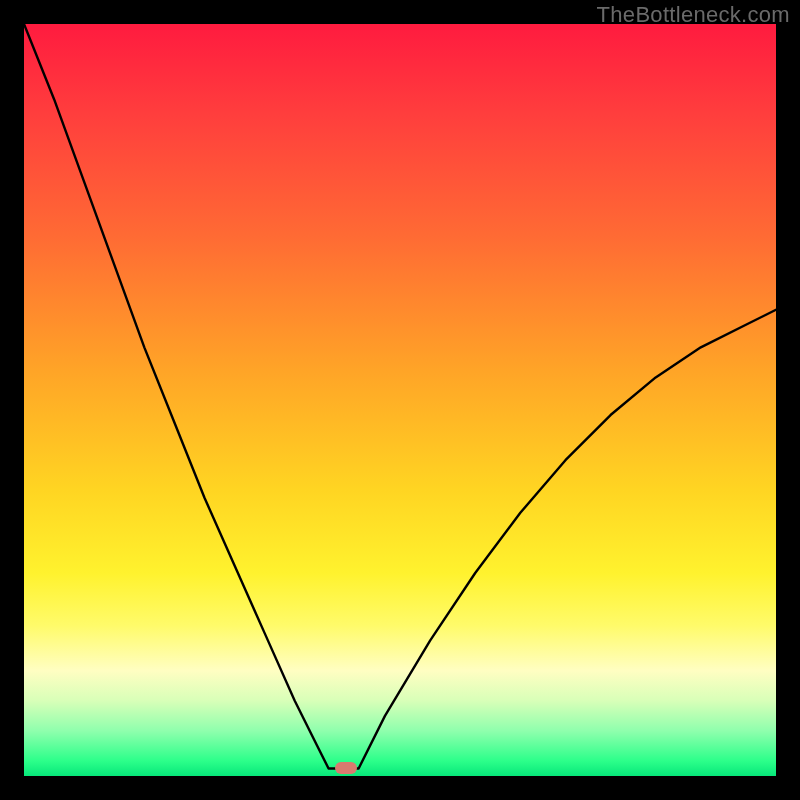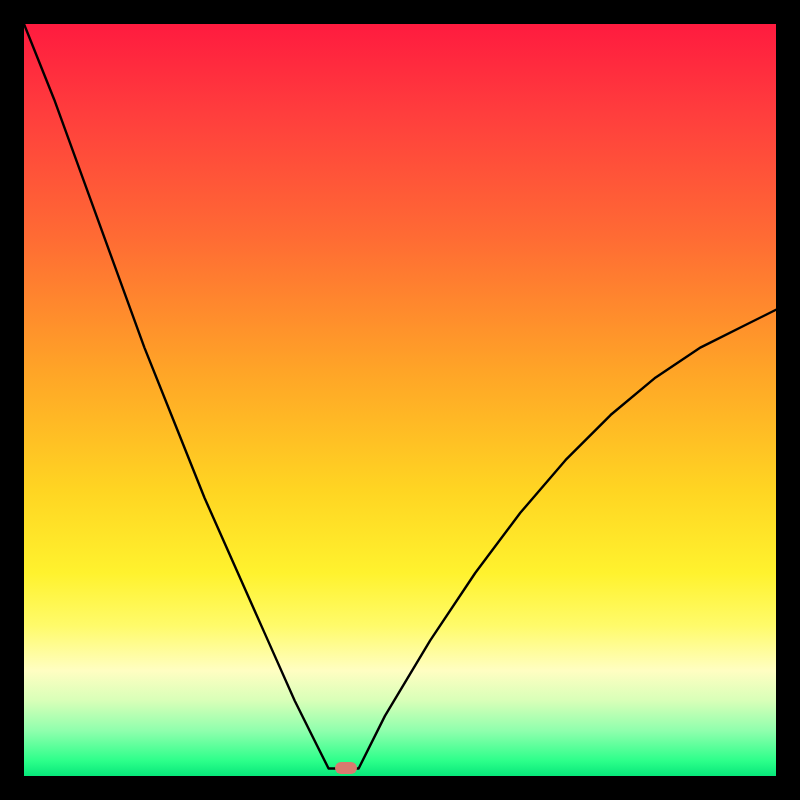--- a/index.html
+++ b/index.html
@@ -69,13 +69,14 @@
 </head>
 <body>
 
 <div class="stage">
   <div class="plot">
     <svg class="curve" viewBox="0 0 752 752" preserveAspectRatio="none">
       <path id="curve-path" fill="none" stroke="#000" stroke-width="2.4" stroke-linejoin="round" stroke-linecap="round" d="M 0.00 0.00 L 30.08 75.20 L 60.16 157.92 L 90.24 240.64 L 120.32 323.36 L 150.40 398.56 L 180.48 473.76 L 210.56 541.44 L 240.64 609.12 L 270.72 676.80 L 293.28 721.92 L 304.56 744.48 L 304.56 744.48 L 334.64 744.48 L 334.64 744.48 L 360.96 691.84 L 406.08 616.64 L 451.20 548.96 L 496.32 488.80 L 541.44 436.16 L 586.56 391.04 L 631.68 353.44 L 676.80 323.36 L 721.92 300.80 L 752.00 285.76"></path>
     </svg>
     <div class="marker" id="marker" style="left: 42.8%; top: 99%; background: rgb(217, 122, 111);"></div>
   </div>
+  <div class="watermark">TheBottleneck.com</div>
 </div>
 
 </body></html>

